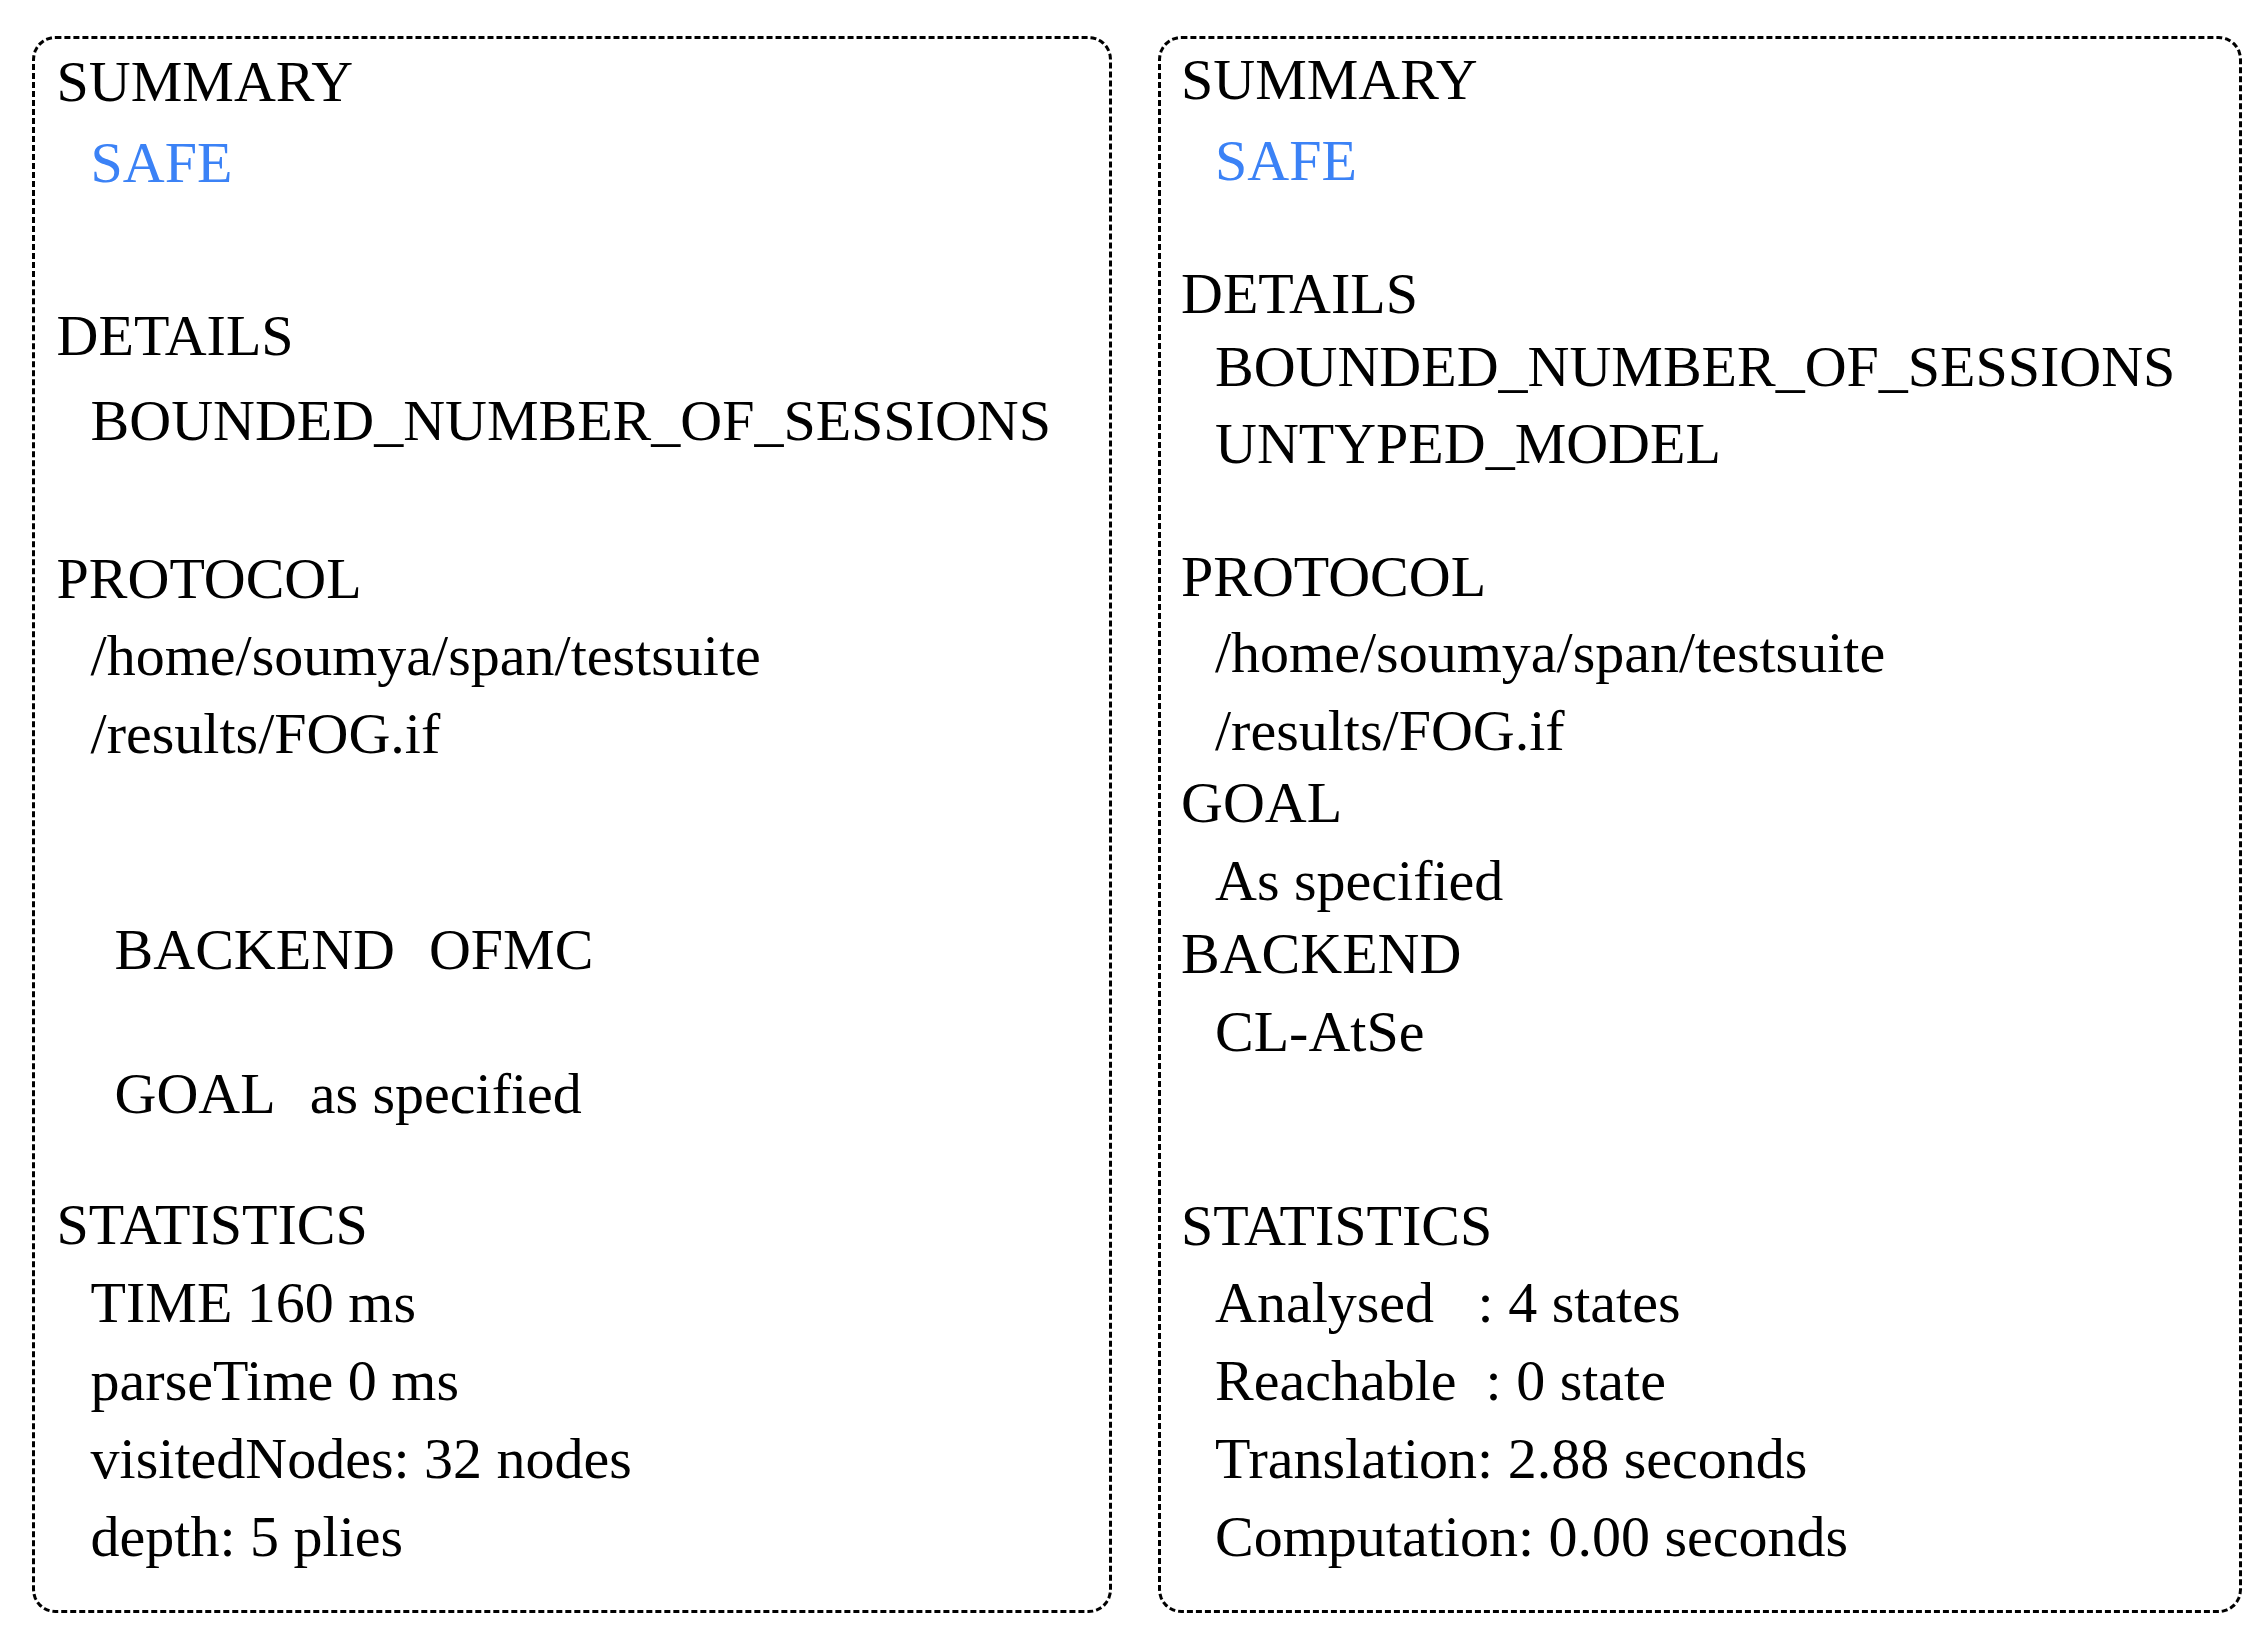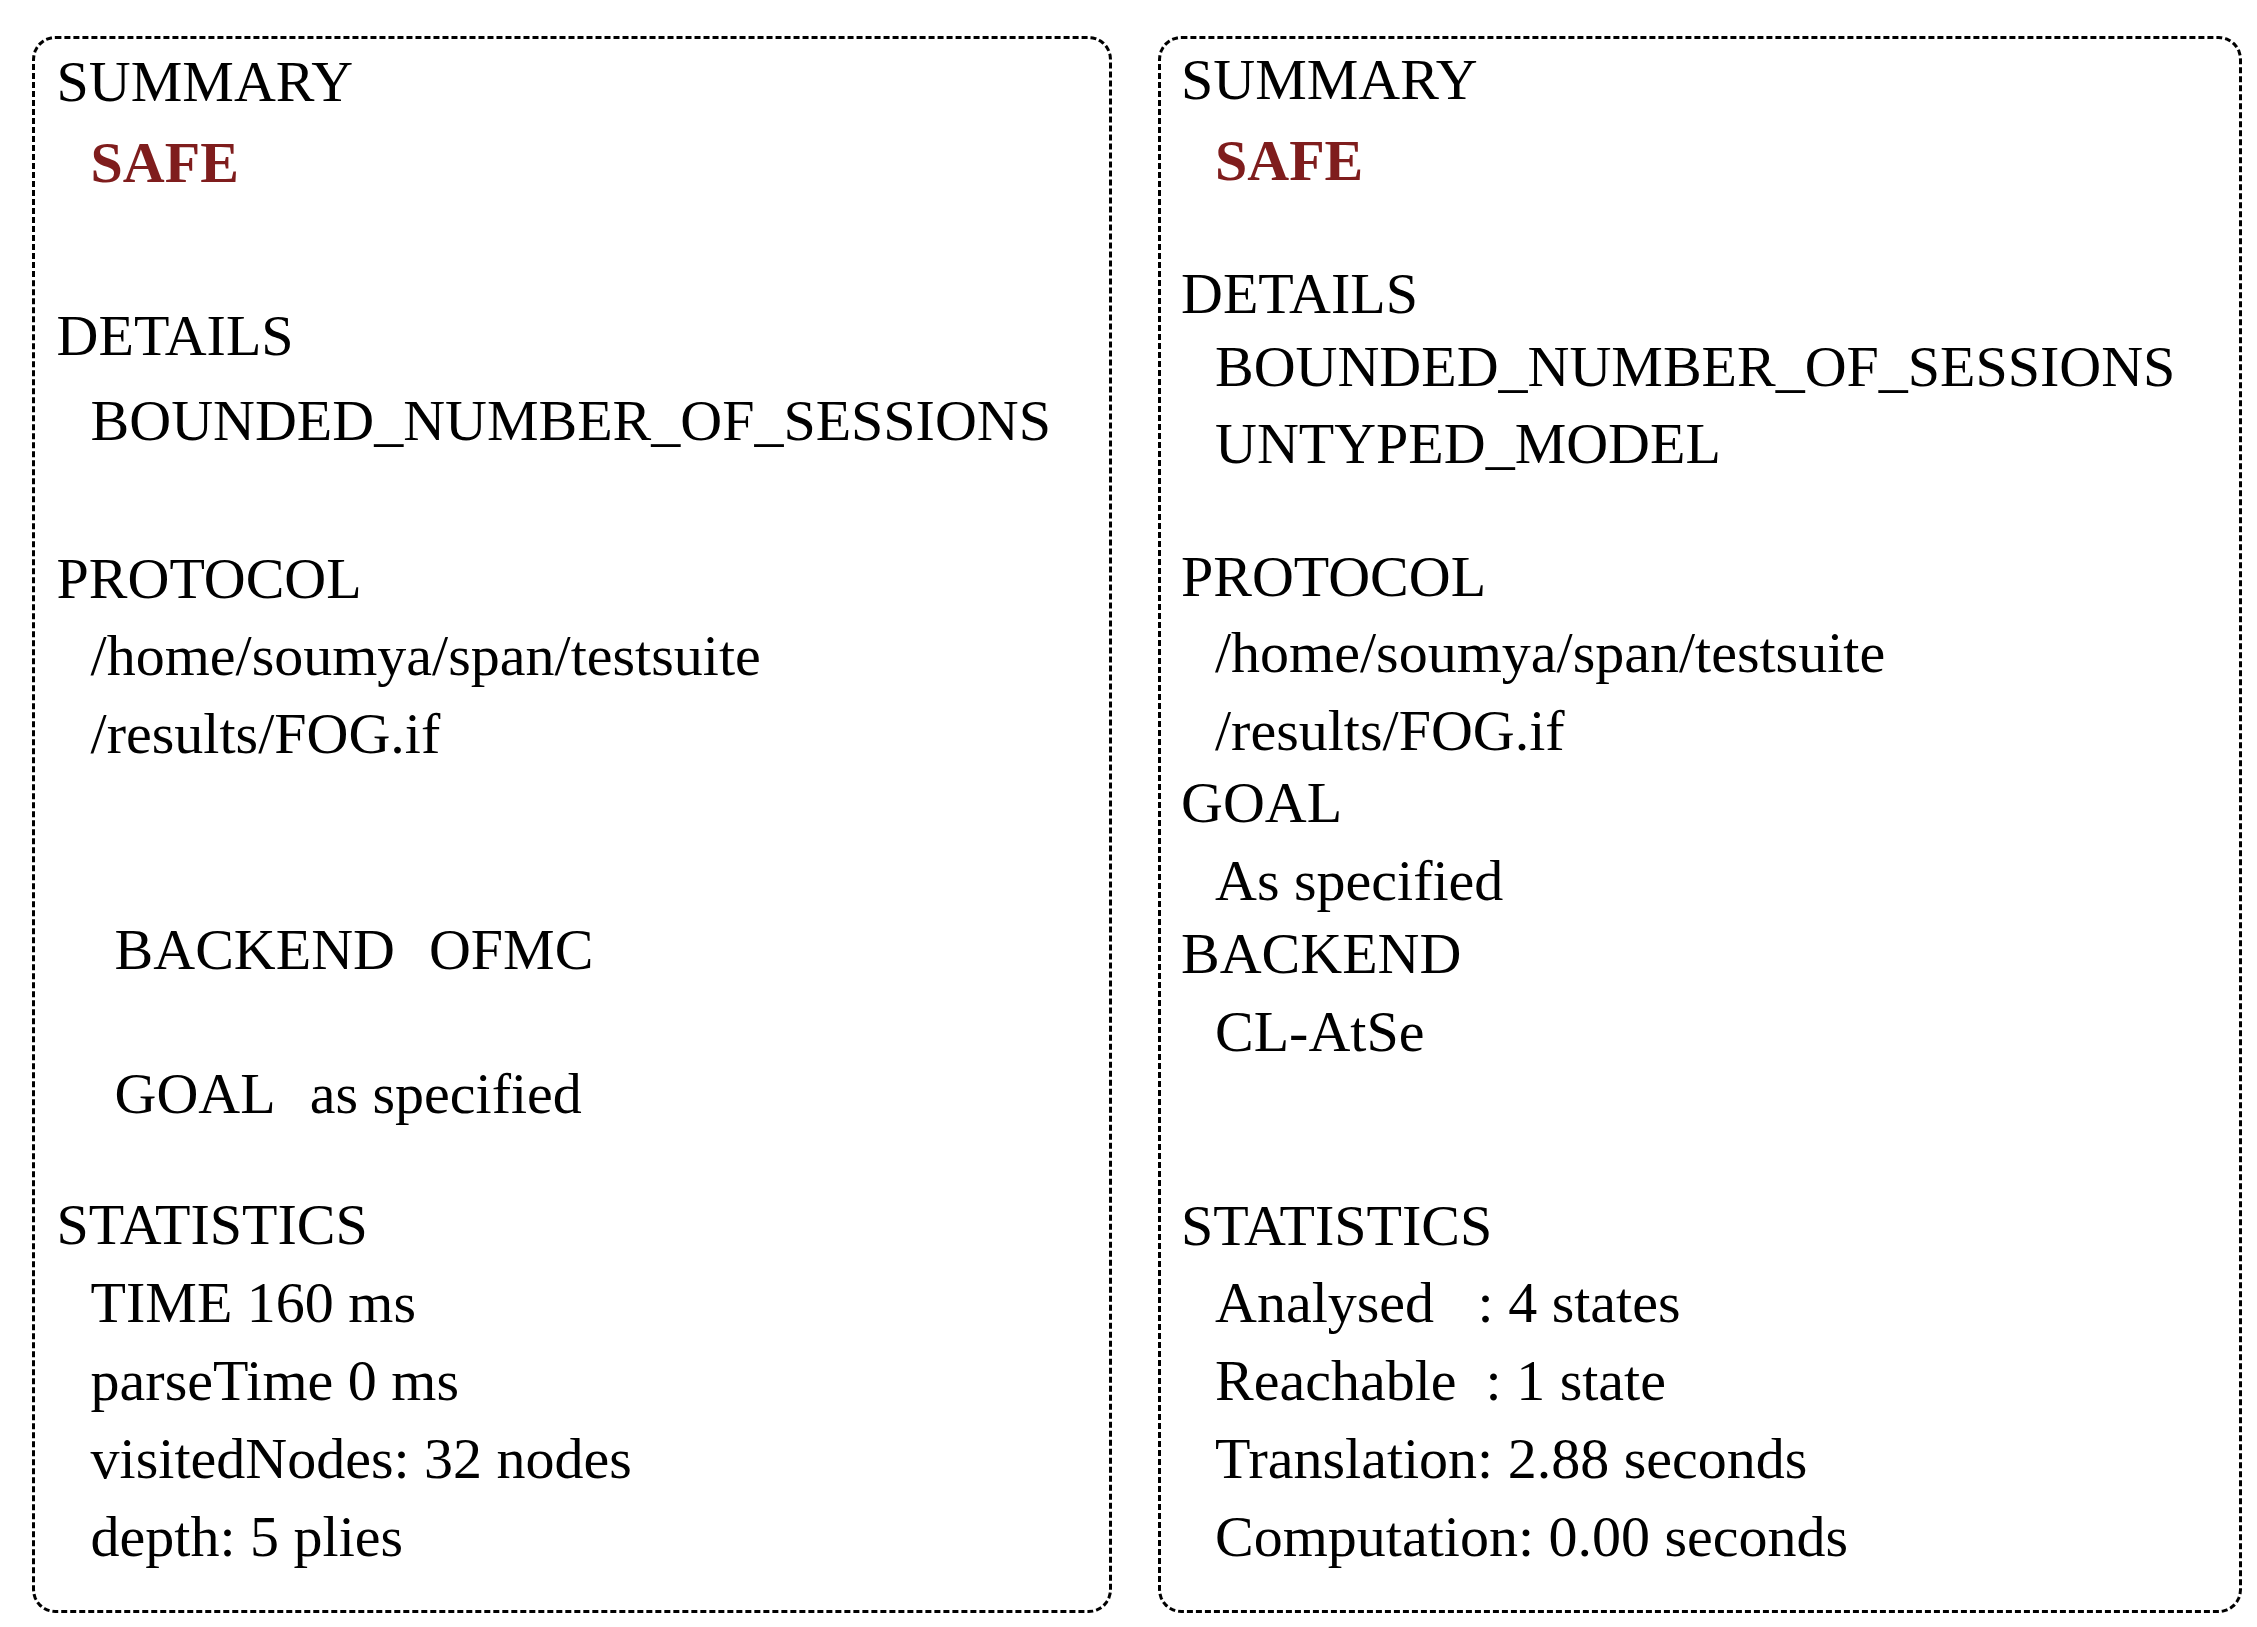--- a/index.html
+++ b/index.html
@@ -39,22 +39,22 @@
     line-height: 72px;
     font-size: 58px;
     white-space: pre;
     letter-spacing: 0px;
   }
   .indent {
     padding-left: 34px;
     margin-top: 6px;
   }
   .safe {
-    color: #7f1d1d;
-    font-weight: bold;
+    color: #3b82f6;
+    font-weight: normal;
   }
   .inline-value {
     margin-left: 34px;
   }
 </style>
 </head>
 <body>
 
 <div class="panel panel-left">
   <div class="line" style="margin-top:7.2px">SUMMARY</div>
@@ -95,17 +95,17 @@
   <div class="line indent">/results/FOG.if</div>
 
   <div class="line">GOAL</div>
   <div class="line indent" style="margin-top:5.4px">As specified</div>
 
   <div class="line" style="margin-top:1.8px">BACKEND</div>
   <div class="line indent">CL-AtSe</div>
 
   <div class="line" style="margin-top:122px">STATISTICS</div>
   <div class="line indent" style="margin-top:4.5px">Analysed   : 4 states</div>
-  <div class="line indent">Reachable  : 1 state</div>
+  <div class="line indent">Reachable  : 0 state</div>
   <div class="line indent">Translation: 2.88 seconds</div>
   <div class="line indent">Computation: 0.00 seconds</div>
 </div>
 
 
 </body></html>

